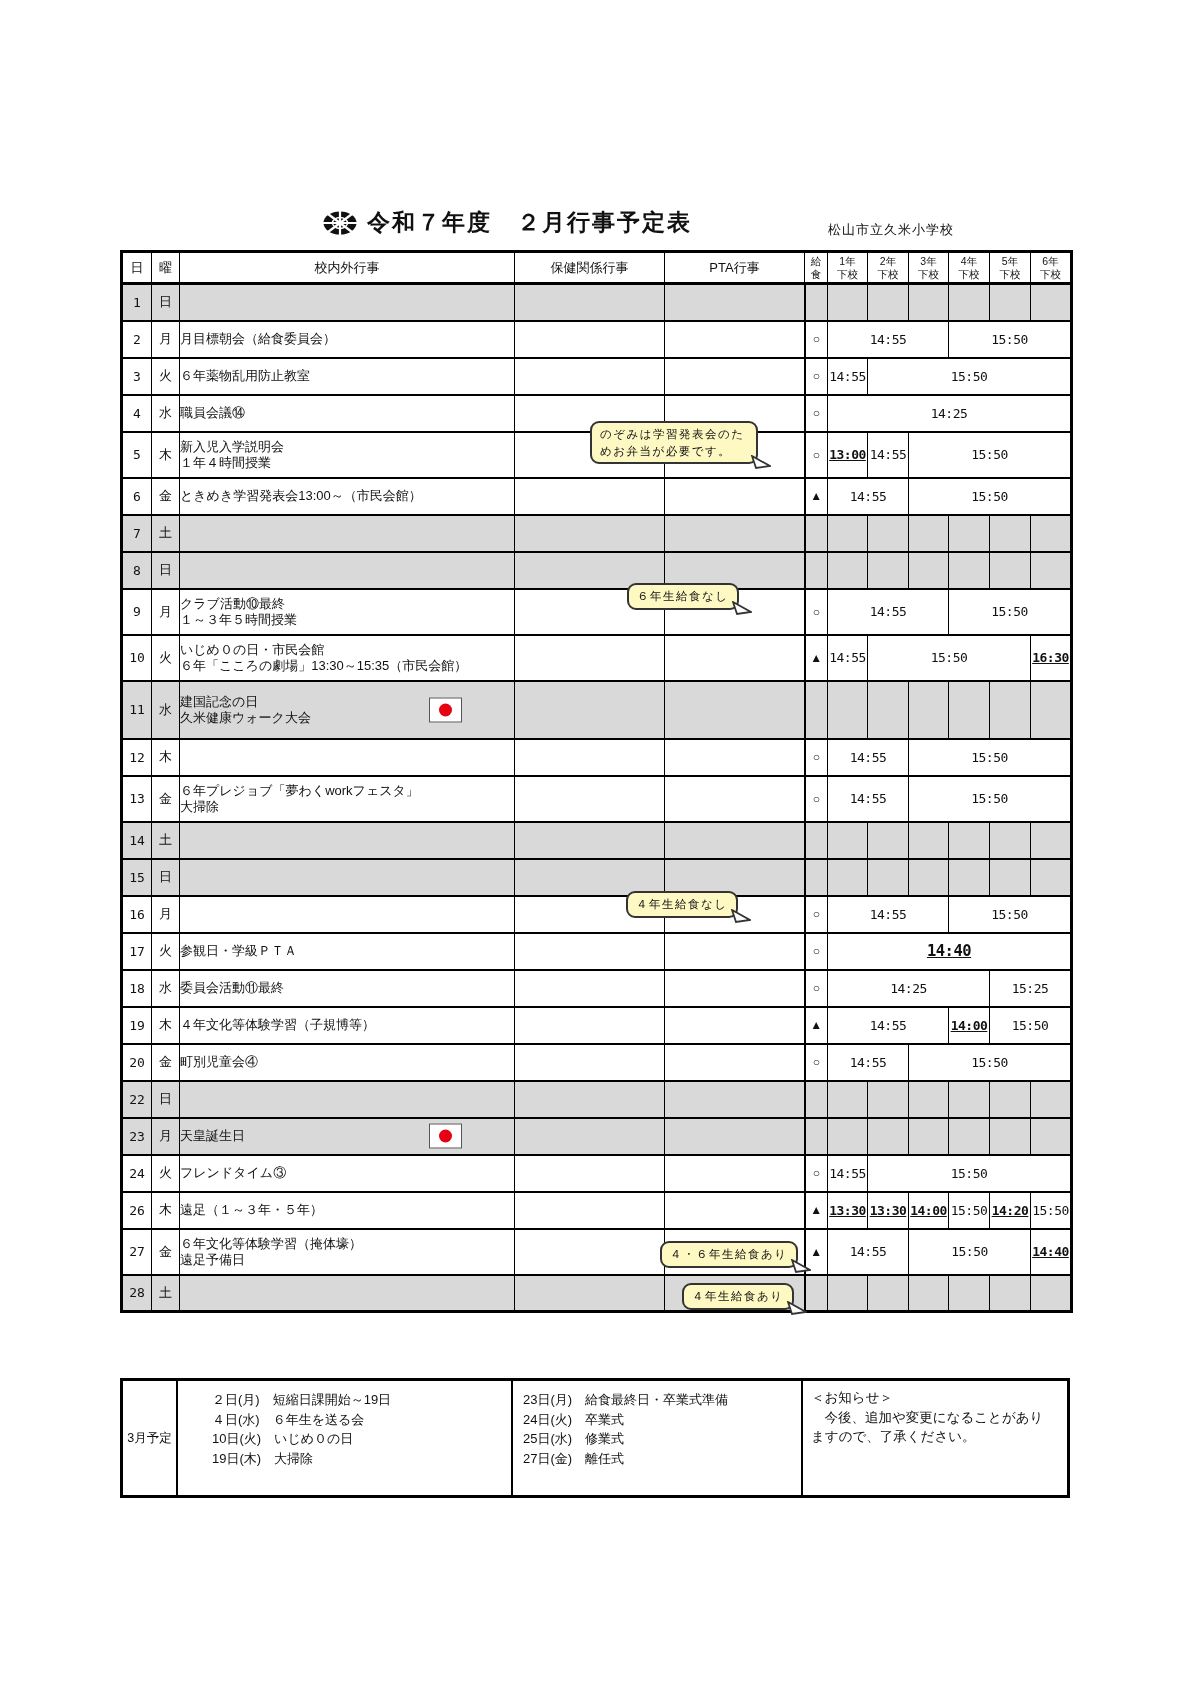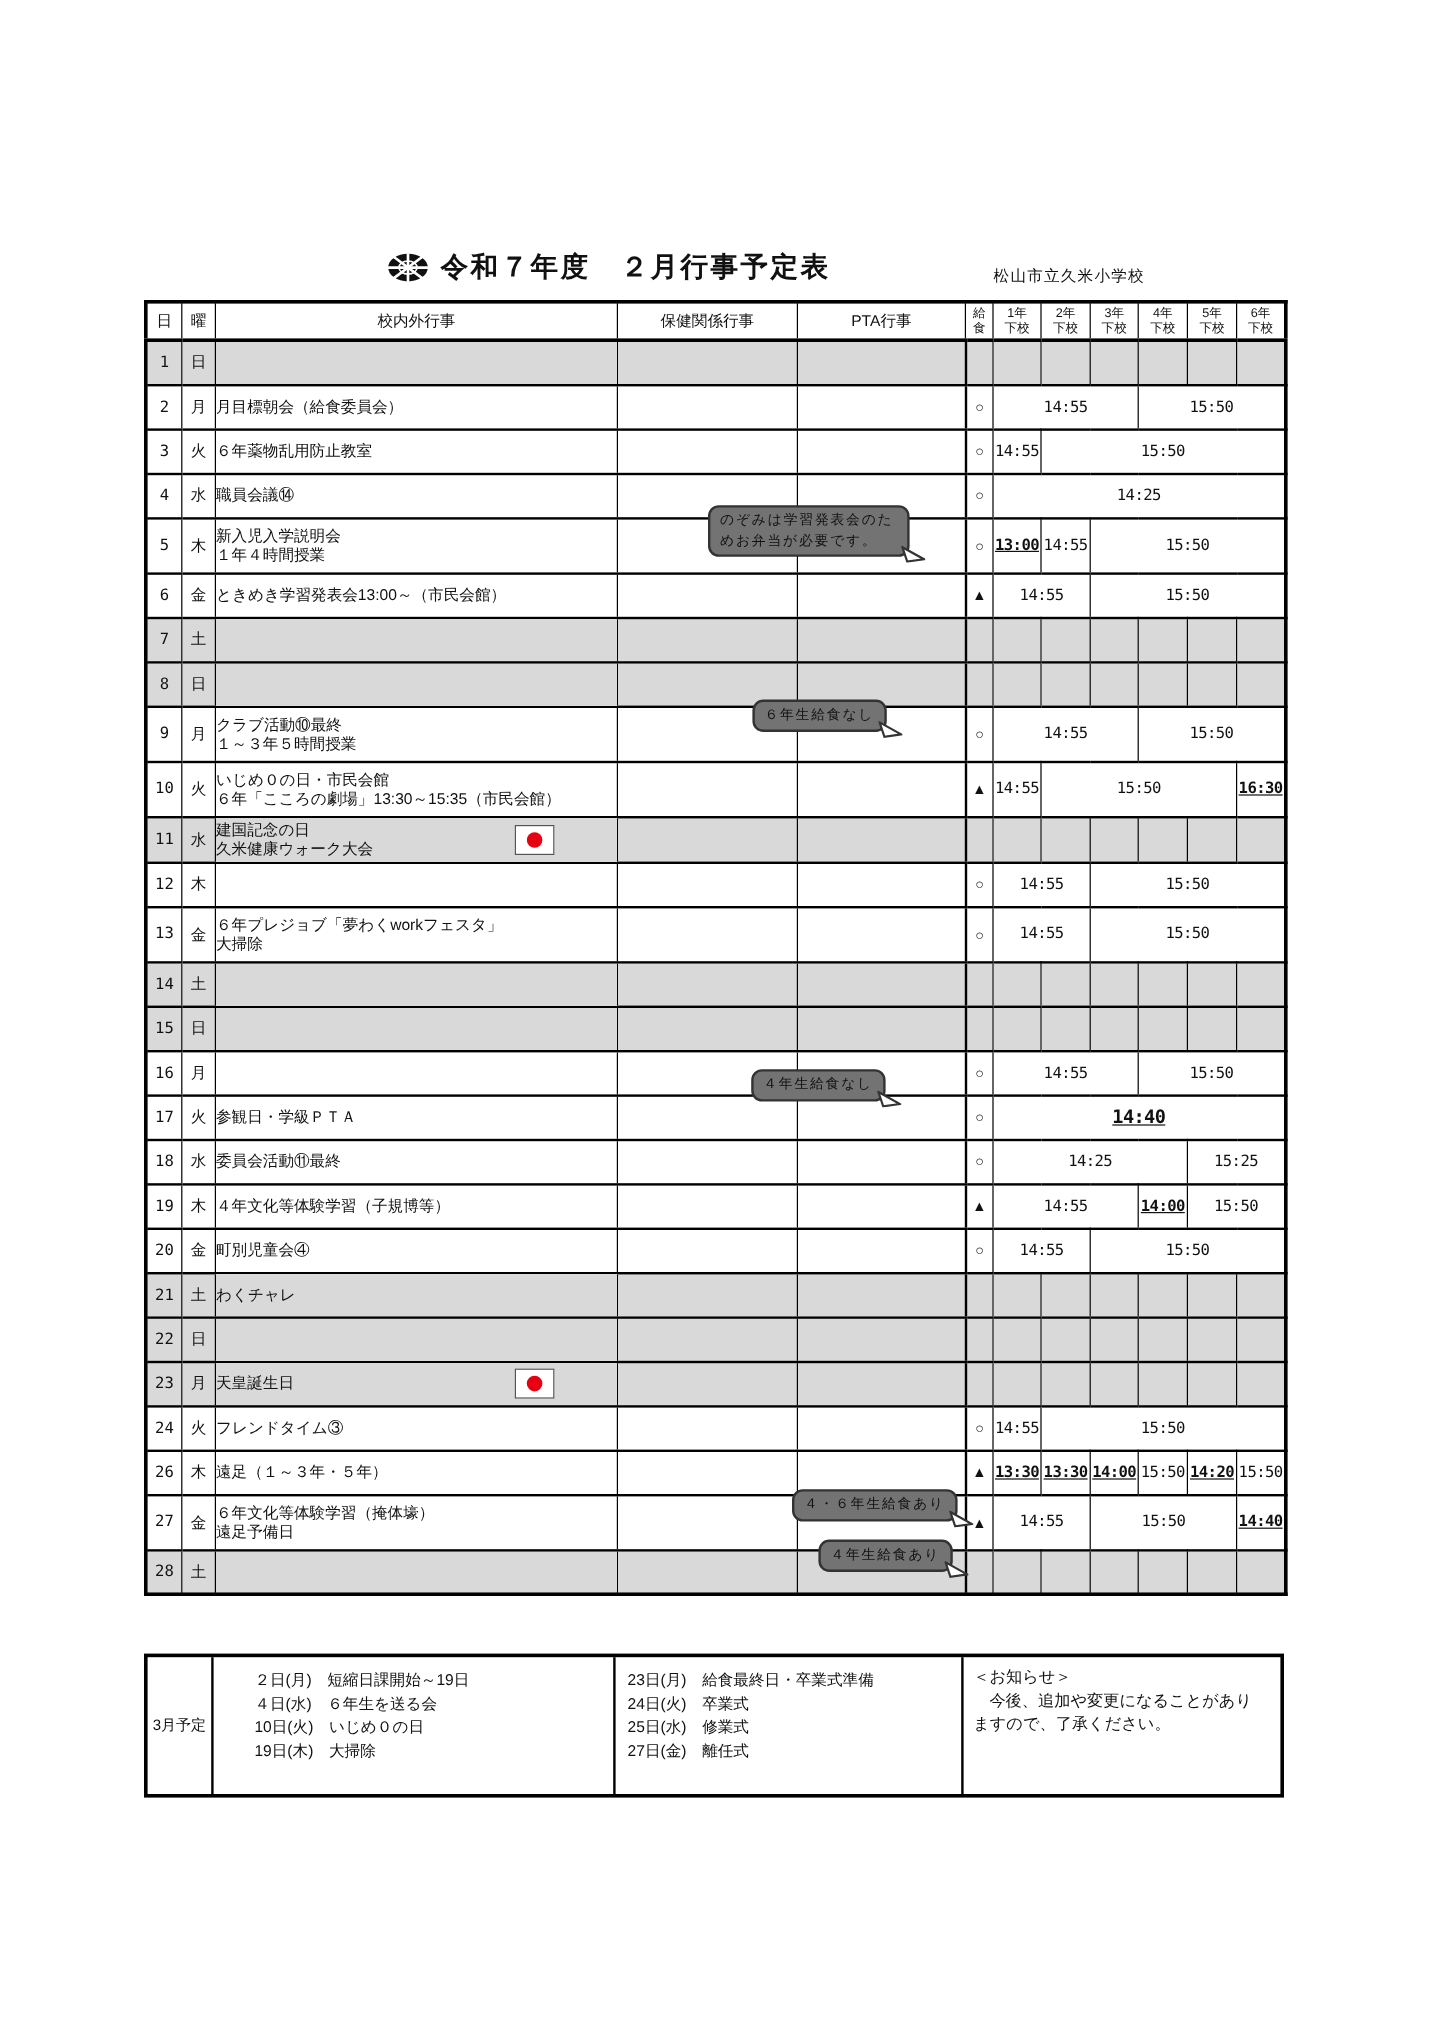--- a/index.html
+++ b/index.html
@@ -31,21 +31,21 @@
   .st{font-weight:bold;text-decoration:underline;}
   .big{font-size:15.5px;}
 
   
   .flag{position:absolute;right:52px;top:50%;transform:translateY(-50%);
         width:31px;height:23px;background:#fff;border:1.5px solid #555;
         display:flex;align-items:center;justify-content:center;}
   .flag-dot{width:13px;height:13px;border-radius:50%;background:#e60012;display:block;}
 
   
-  .callout{position:absolute;background:#737373;border:2px solid #333;border-radius:9px;
+  .callout{position:absolute;background:#fef9c3;border:2px solid #333;border-radius:9px;
            padding:3px 8px;font-size:11.5px;line-height:1.45;letter-spacing:1.5px;z-index:6;}
   .callout .tail{position:absolute;right:-15px;bottom:-7px;}
   .c1{left:590px;top:421px;width:148px;}
   .c2{left:627px;top:583px;white-space:nowrap;}
   .c3{left:626px;top:891px;white-space:nowrap;}
   .c4{left:660px;top:1241px;white-space:nowrap;}
   .c5{left:682px;top:1283px;white-space:nowrap;}
 
   
   .footer{position:absolute;left:120px;top:1378px;width:950px;height:120px;
@@ -255,21 +255,21 @@
             <div>いじめ０の日・市民会館</div>
             <div>６年「こころの劇場」13:30～15:35（市民会館）</div>
           </td>
           <td class=""></td>
           <td class=""></td>
           <td class="c-lunch">▲</td>
           <td class="c-time" colspan="1"><span>14:55</span></td>
           <td class="c-time" colspan="4"><span>15:50</span></td>
           <td class="c-time" colspan="1"><span class="st">16:30</span></td>
         </tr>
-        <tr class="holiday" style="height: 38px;">
+        <tr class="holiday" style="height: 58px;">
           <td class="c-day">11</td>
           <td class="c-wd">水</td>
           <td class="c-ev">
             <div>建国記念の日</div>
             <div>久米健康ウォーク大会</div>
             <span class="flag">
               <span class="flag-dot"></span>
             </span>
           </td>
           <td class=""></td>
@@ -383,36 +383,20 @@
           <td class="c-day">20</td>
           <td class="c-wd">金</td>
           <td class="c-ev">
             <div>町別児童会④</div>
           </td>
           <td class=""></td>
           <td class=""></td>
           <td class="c-lunch">○</td>
           <td class="c-time" colspan="2"><span>14:55</span></td>
           <td class="c-time" colspan="4"><span>15:50</span></td>
-        </tr>
-        <tr class="holiday" style="height: 37px;">
-          <td class="c-day">21</td>
-          <td class="c-wd">土</td>
-          <td class="c-ev">
-            <div>わくチャレ</div>
-          </td>
-          <td class=""></td>
-          <td class=""></td>
-          <td class="c-lunch"></td>
-          <td class="c-time"></td>
-          <td class="c-time"></td>
-          <td class="c-time"></td>
-          <td class="c-time"></td>
-          <td class="c-time"></td>
-          <td class="c-time"></td>
         </tr>
         <tr class="holiday" style="height: 37px;">
           <td class="c-day">22</td>
           <td class="c-wd">日</td>
           <td class="c-ev"></td>
           <td class=""></td>
           <td class=""></td>
           <td class="c-lunch"></td>
           <td class="c-time"></td>
           <td class="c-time"></td>

